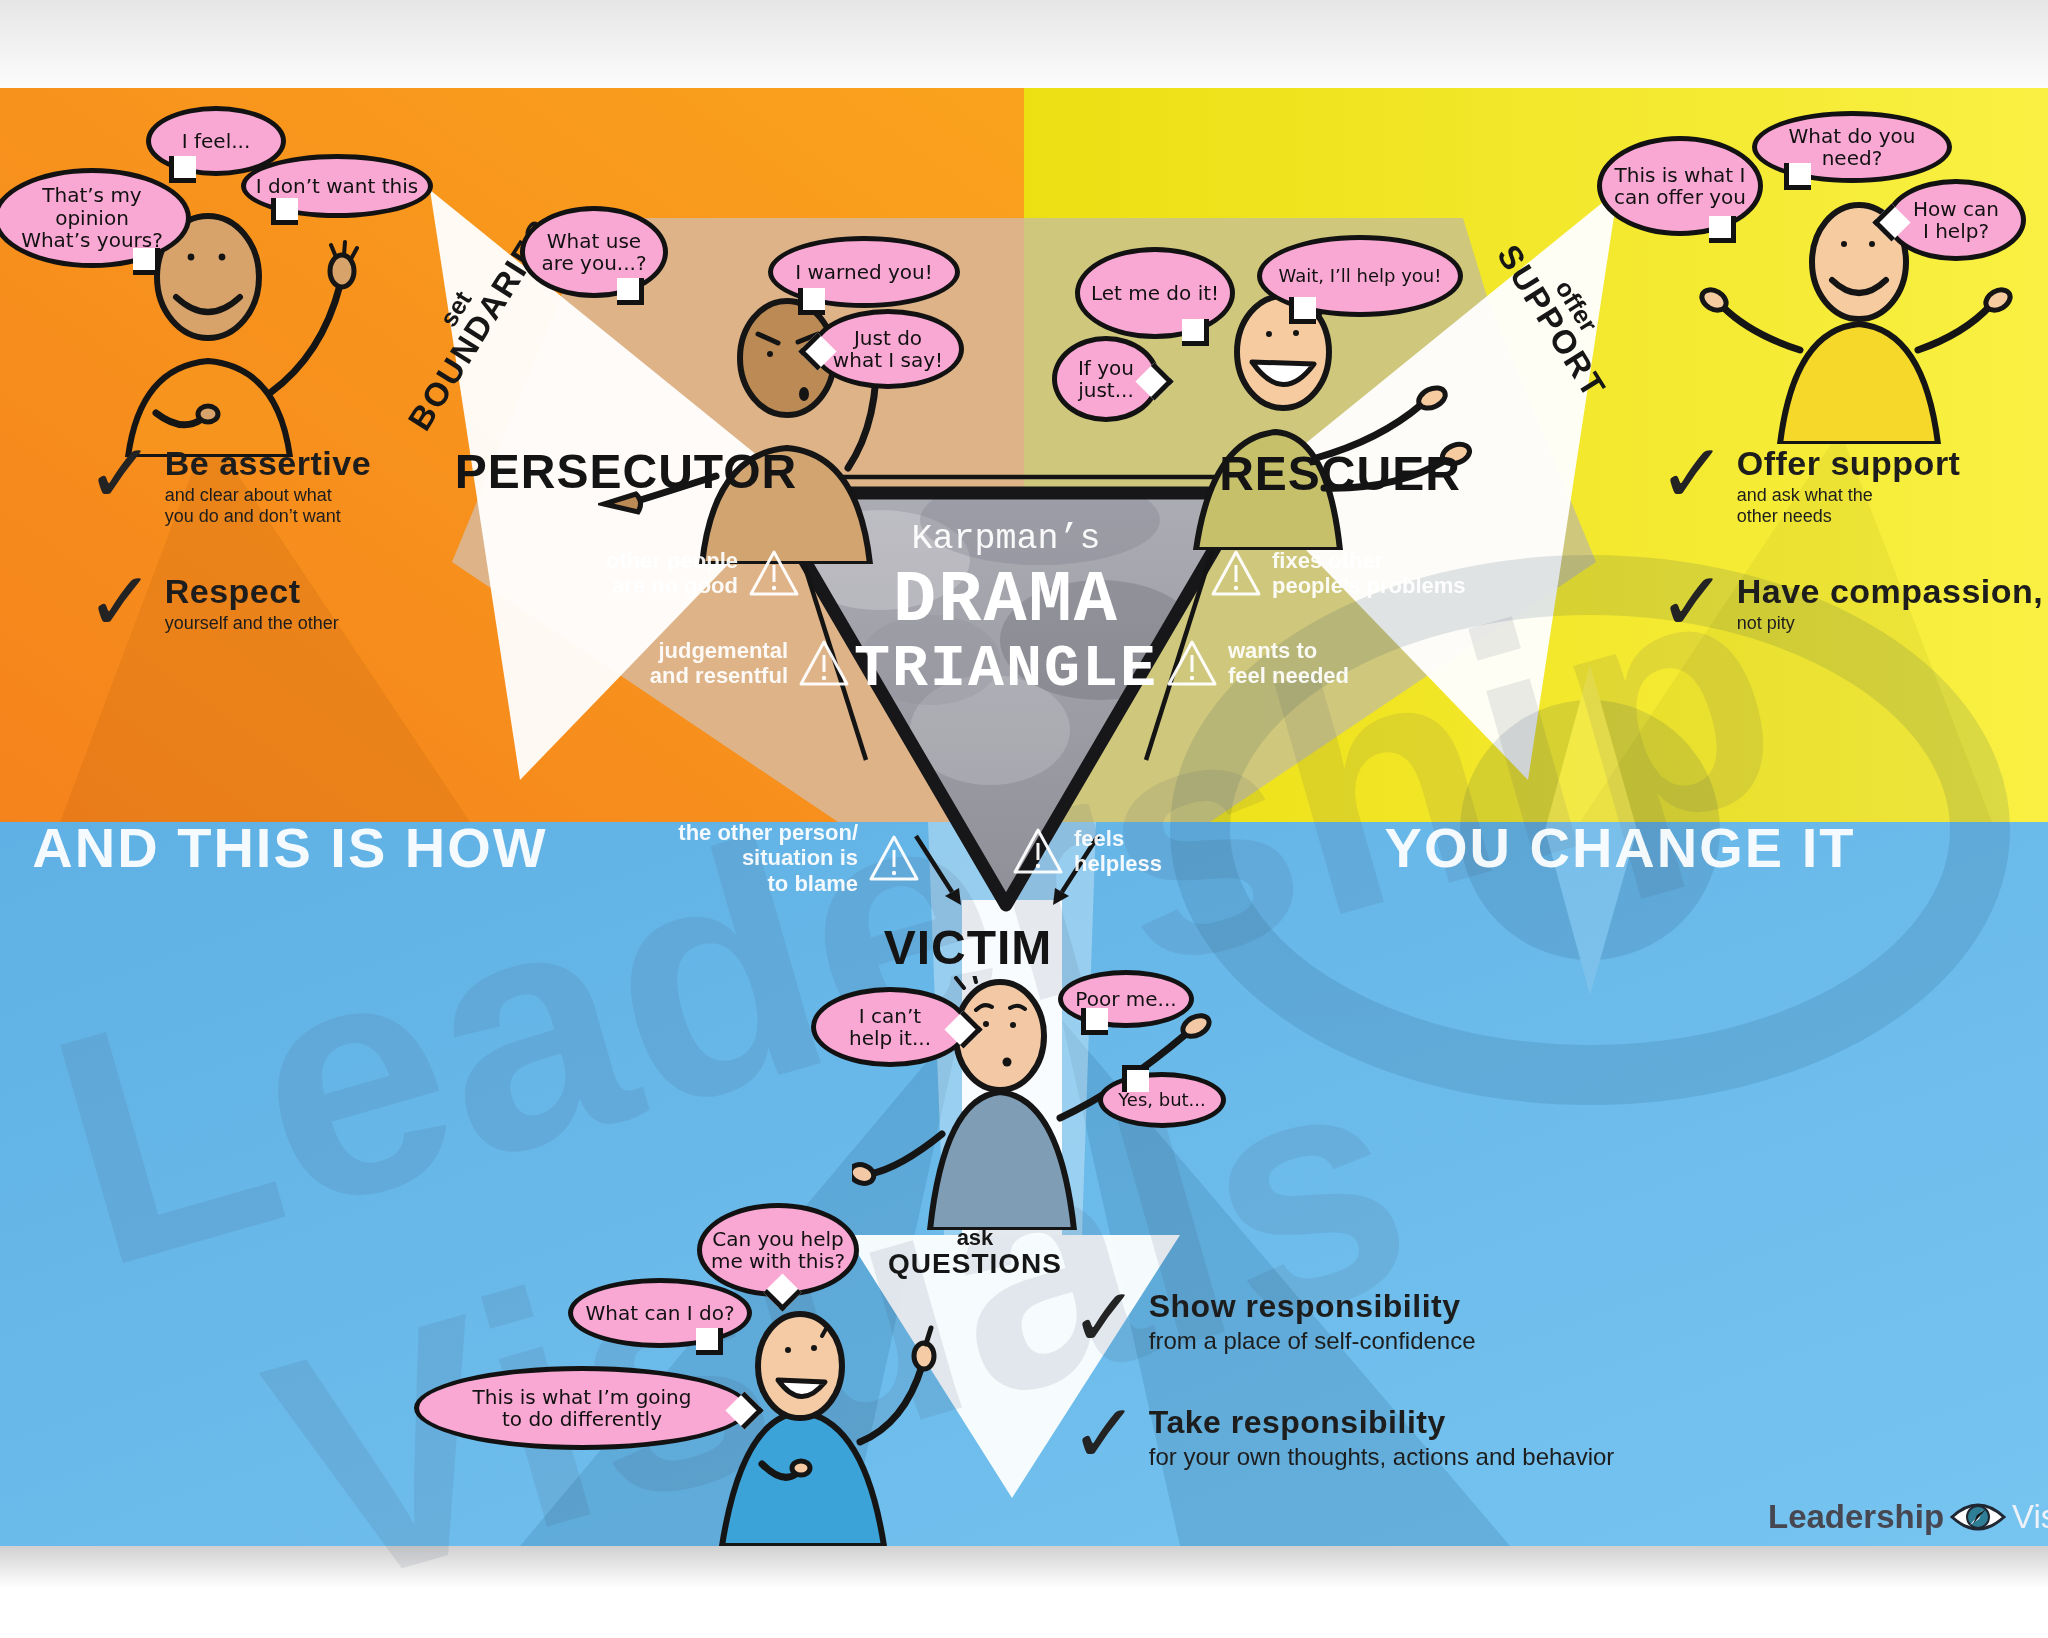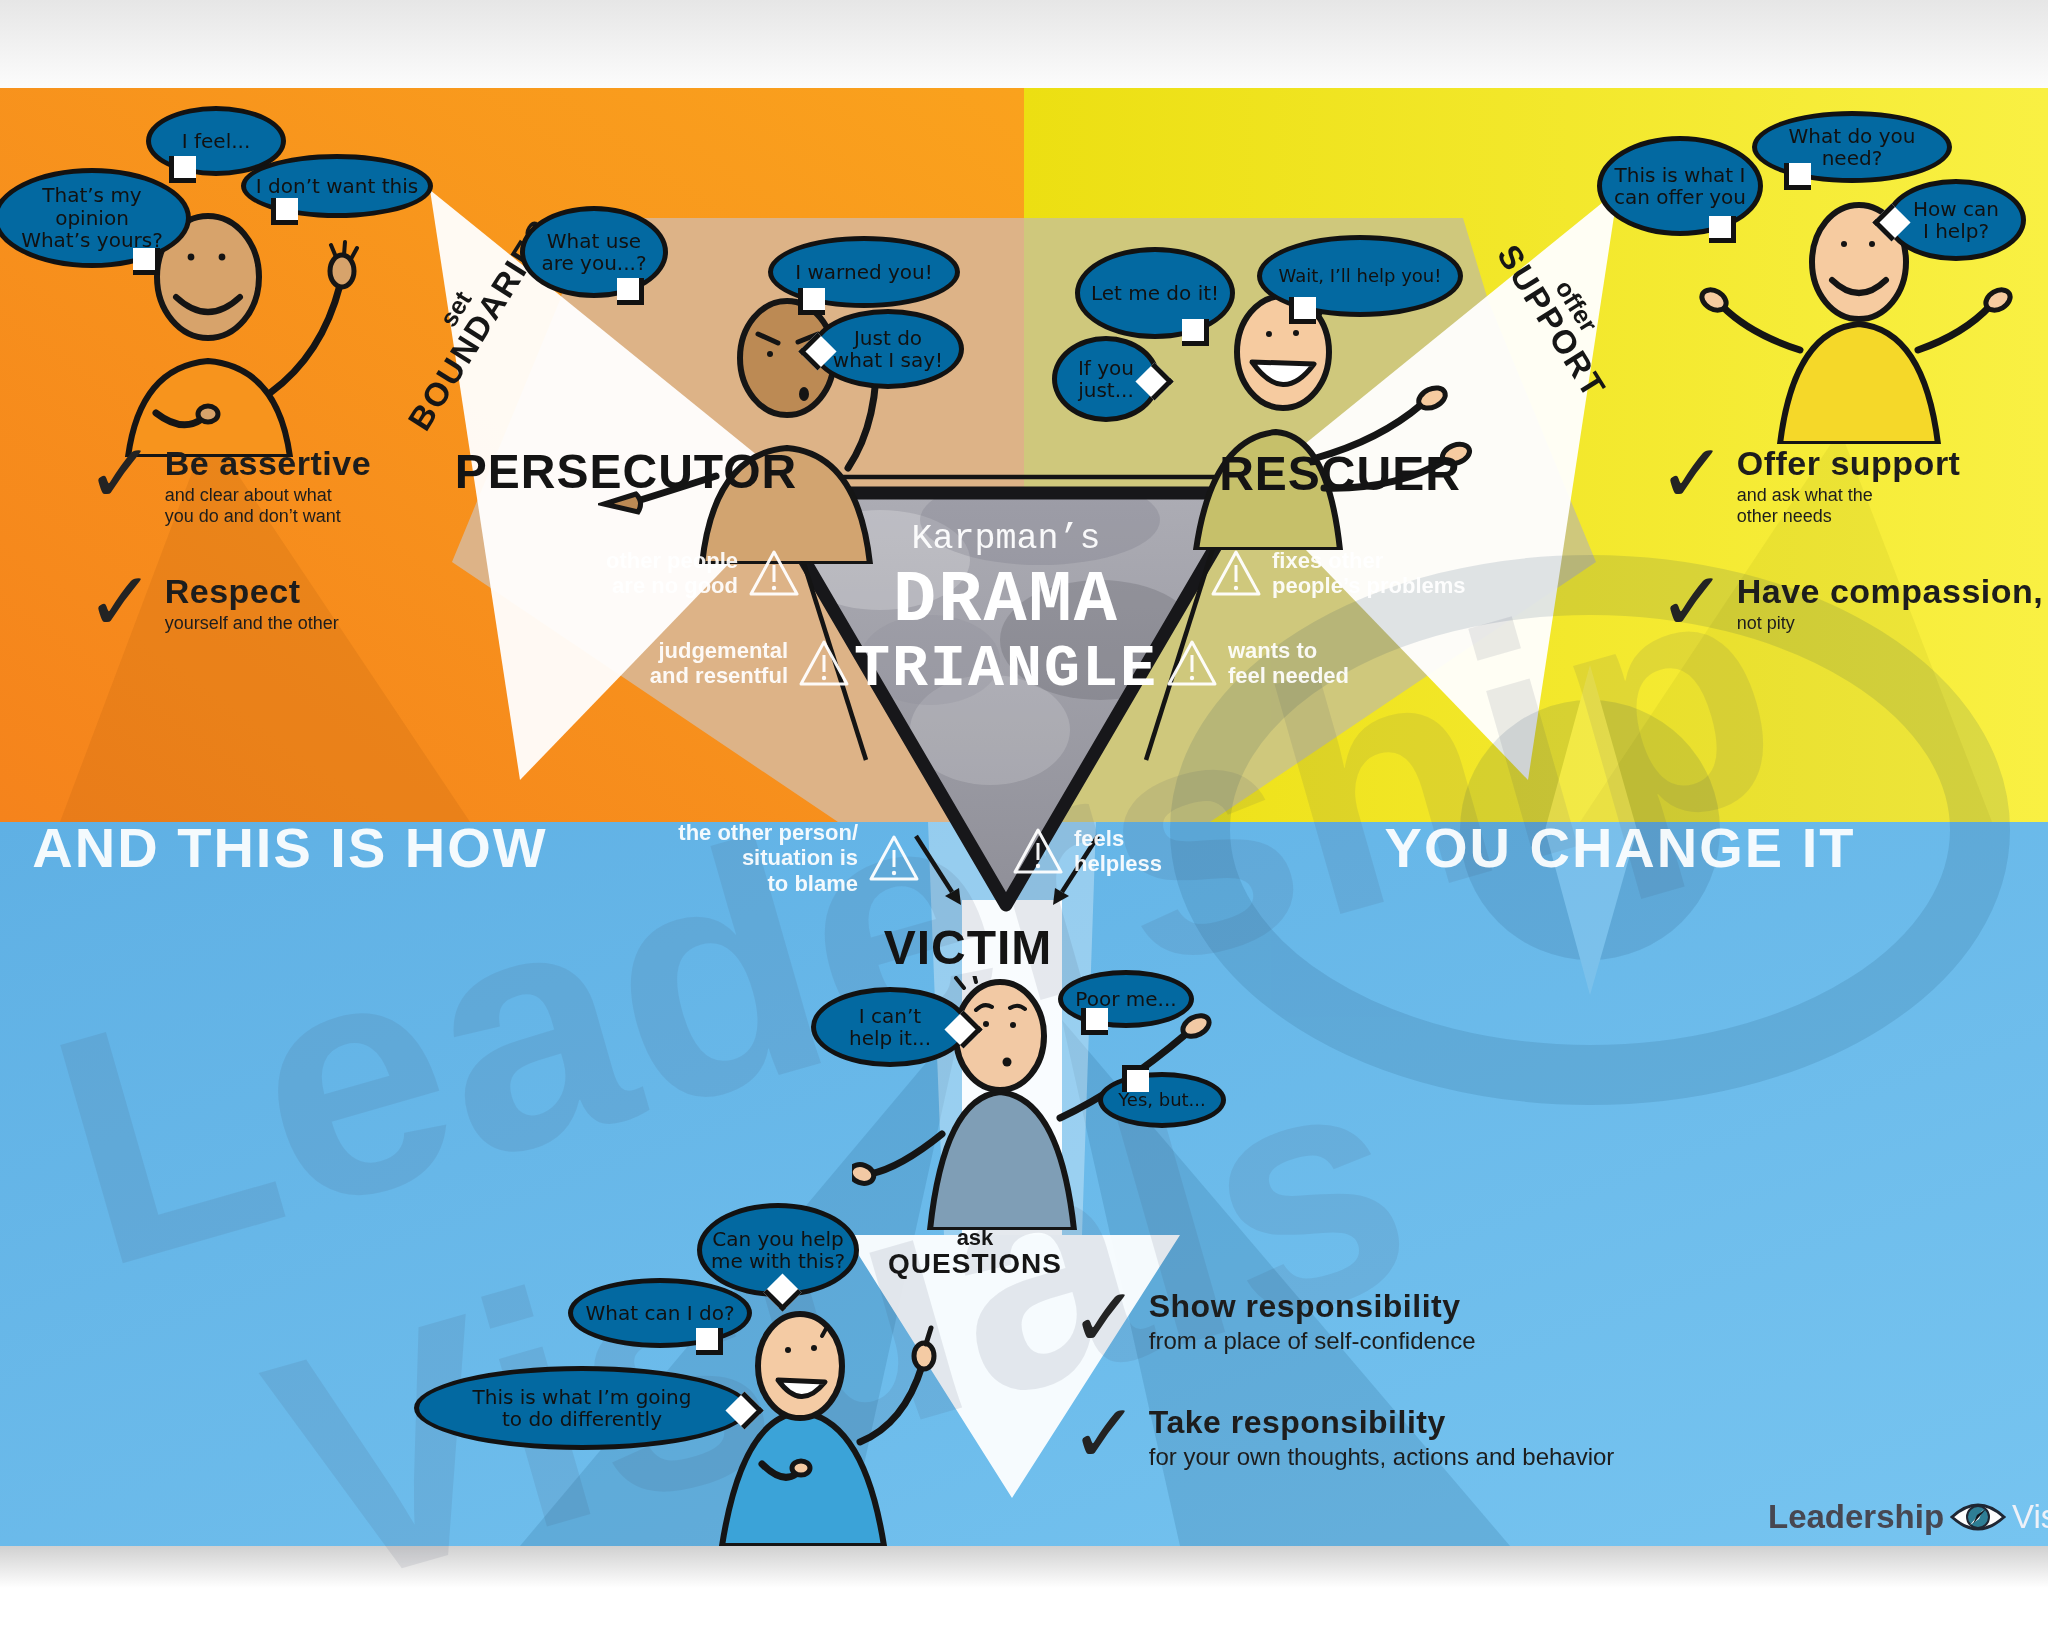--- a/index.html
+++ b/index.html
@@ -6,21 +6,21 @@
   body{width:2048px;height:1638px;position:relative;background:#ffffff;overflow:hidden;
        font-family:"Liberation Sans",sans-serif;}
   .top-strip{position:absolute;left:0;top:0;width:2048px;height:88px;
        background:linear-gradient(#e6e6e6,#fcfcfc);}
   .bottom-shadow{position:absolute;left:0;top:1546px;width:2048px;height:42px;
        background:linear-gradient(rgba(100,100,100,.30),rgba(255,255,255,0));}
   svg.scene{position:absolute;left:0;top:0;z-index:5;}
   .pre{white-space:pre-line;}
   .char{position:absolute;z-index:20;}
 
-  .bubble{position:absolute;transform:translate(-50%,-50%);background:#0369a1;
+  .bubble{position:absolute;transform:translate(-50%,-50%);background:#f9a8d4;
        border:5px solid #121212;border-radius:50%;display:flex;align-items:center;justify-content:center;
        text-align:center;font-family:"DejaVu Sans",sans-serif;font-size:20px;line-height:1.12;color:#111;
        z-index:30;padding:8px;box-sizing:border-box;}
   .bubble>span{position:relative;z-index:2;}
   .bubble::after{content:"";position:absolute;width:22px;height:22px;background:#fff;z-index:1;}
   .fs18{font-size:18px;} .fs19{font-size:20px;}
   .t-d::after{bottom:-14px;left:44%;border-right:5px solid #121212;border-bottom:5px solid #121212;transform:rotate(45deg);}
   .t-dl::after{bottom:-12px;left:14%;border-right:5px solid #121212;border-bottom:5px solid #121212;transform:rotate(90deg);}
   .t-dr::after{bottom:-12px;right:14%;border-right:5px solid #121212;border-bottom:5px solid #121212;transform:rotate(0deg);}
   .t-l::after{left:-13px;top:50%;margin-top:-11px;border-right:5px solid #121212;border-bottom:5px solid #121212;transform:rotate(135deg);}

